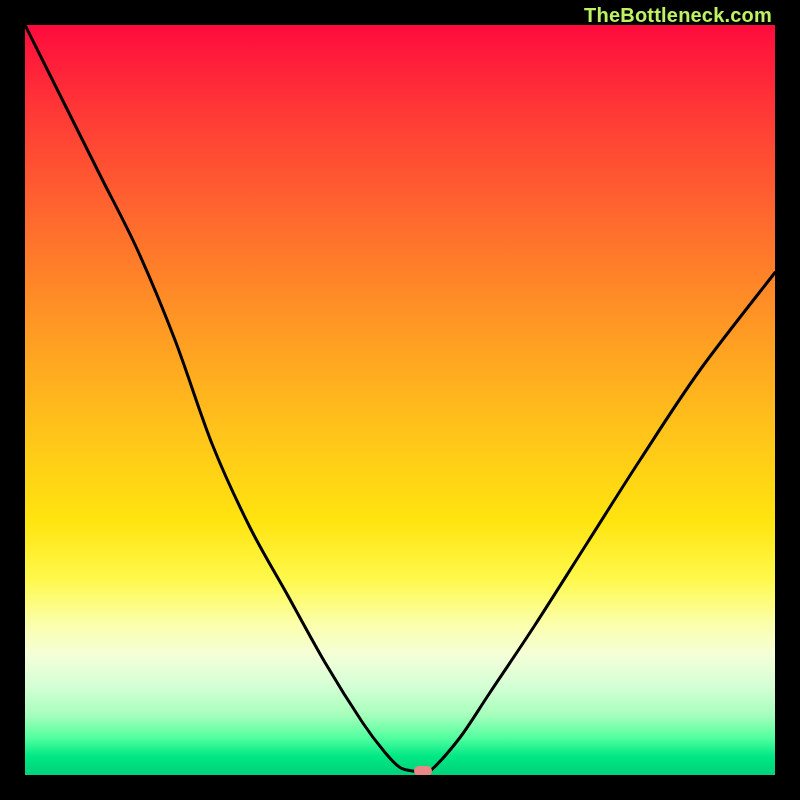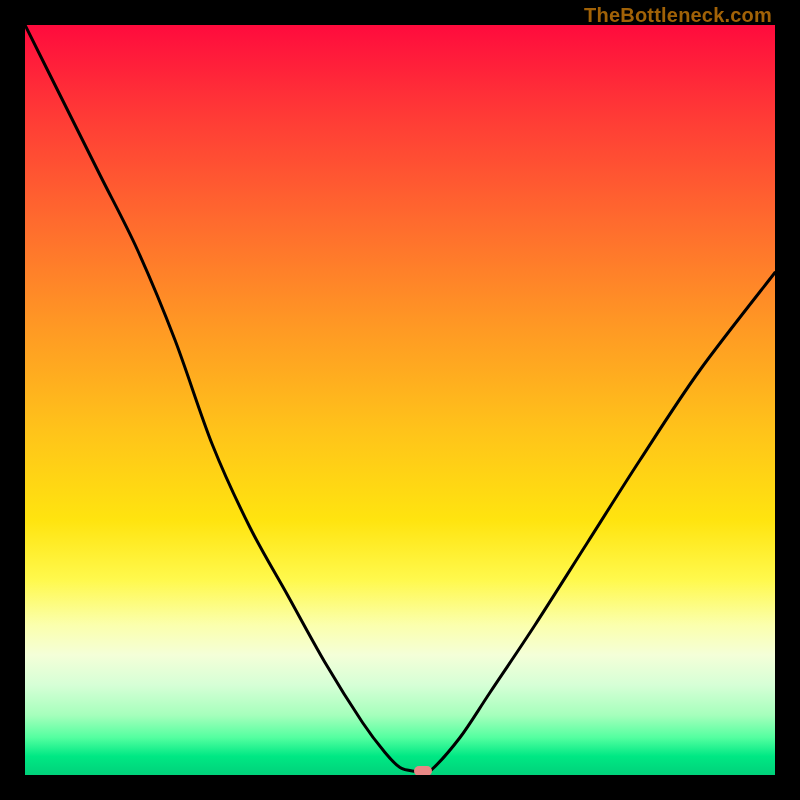--- a/index.html
+++ b/index.html
@@ -51,21 +51,21 @@
     inset: 0;
     width: 100%;
     height: 100%;
   }
   .watermark {
     position: absolute;
     top: 4px;
     right: 28px;
     font-size: 20px;
     font-weight: 600;
-    color: #a16207;
+    color: #bef264;
     letter-spacing: 0.2px;
   }
   .minimum-marker {
     position: absolute;
     width: 18px;
     height: 10px;
     border-radius: 5px;
     background: #e98785;
     transform: translate(-50%, -50%);
   }

